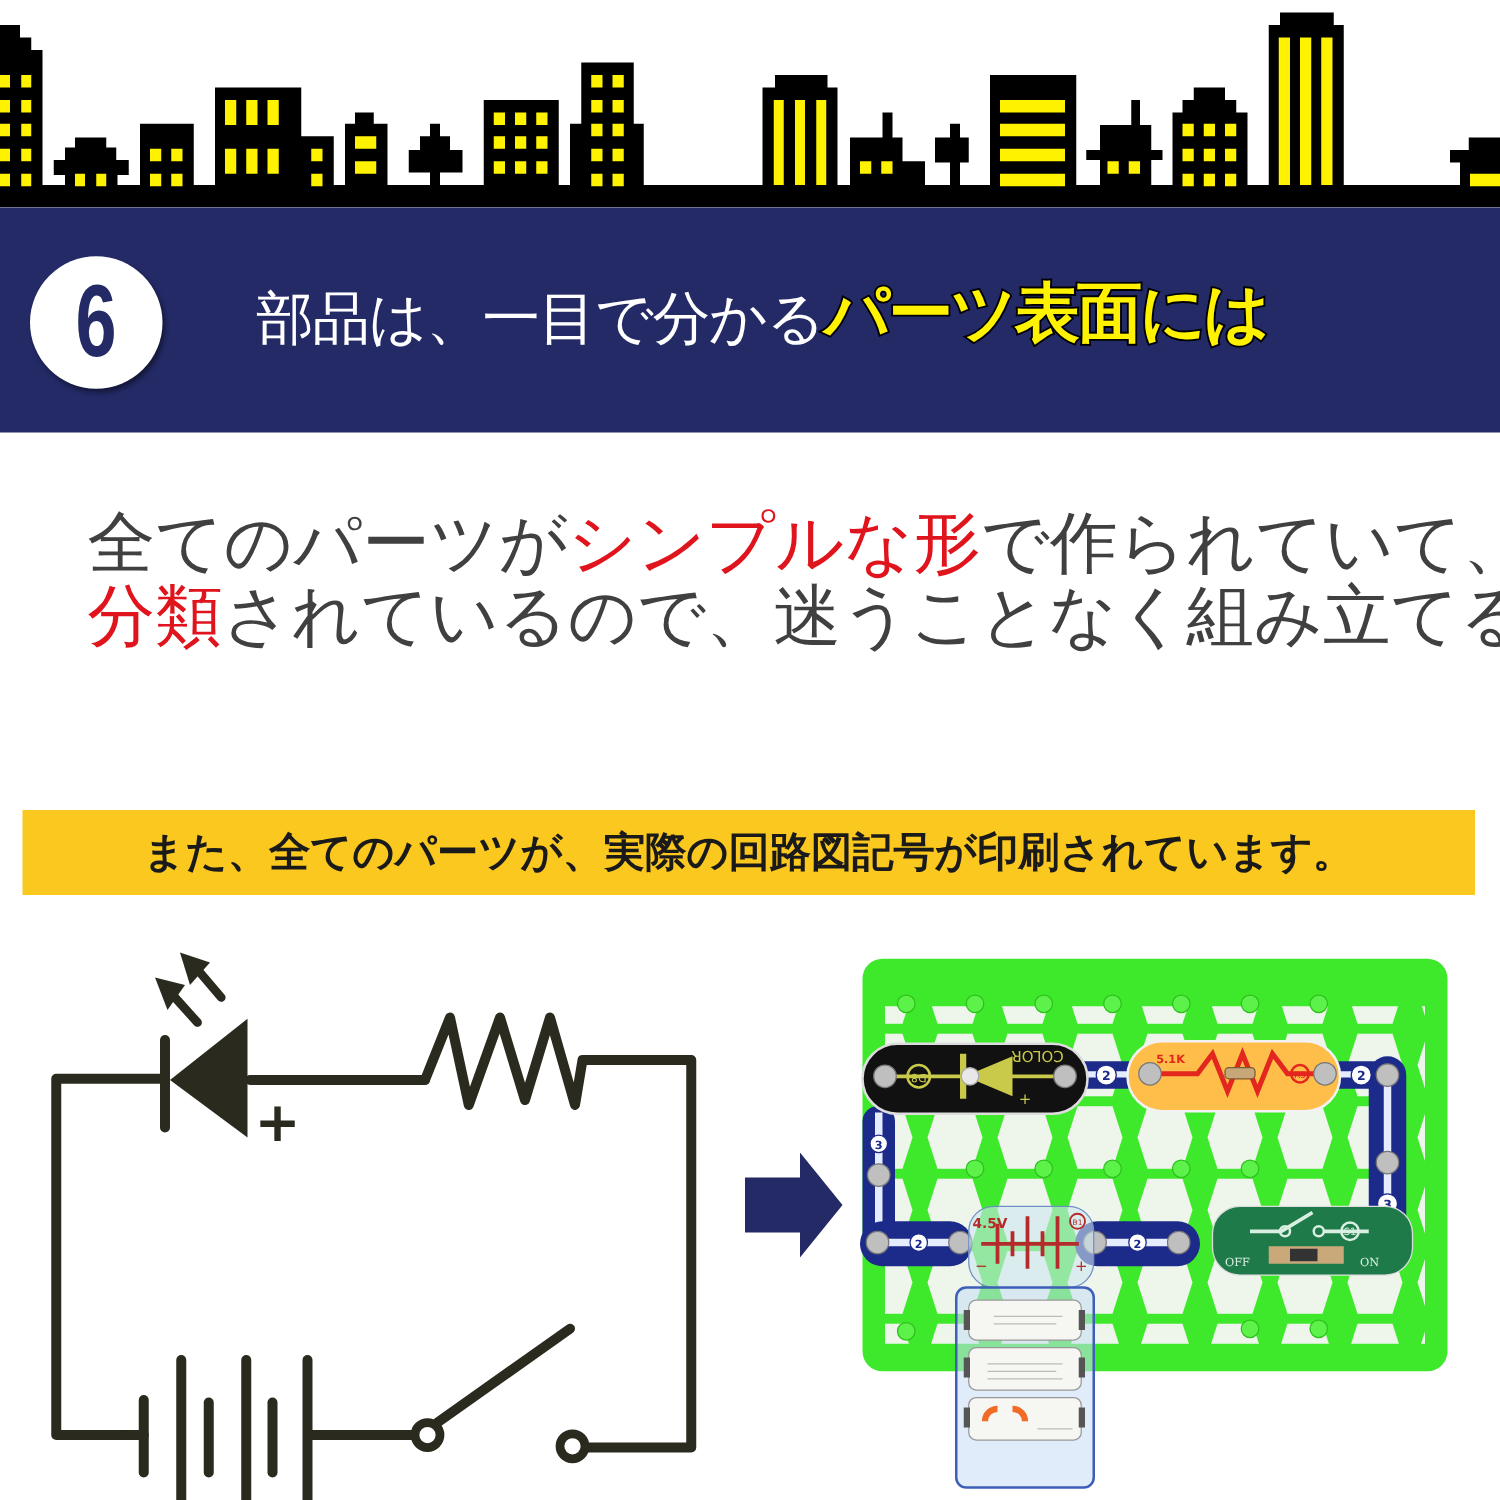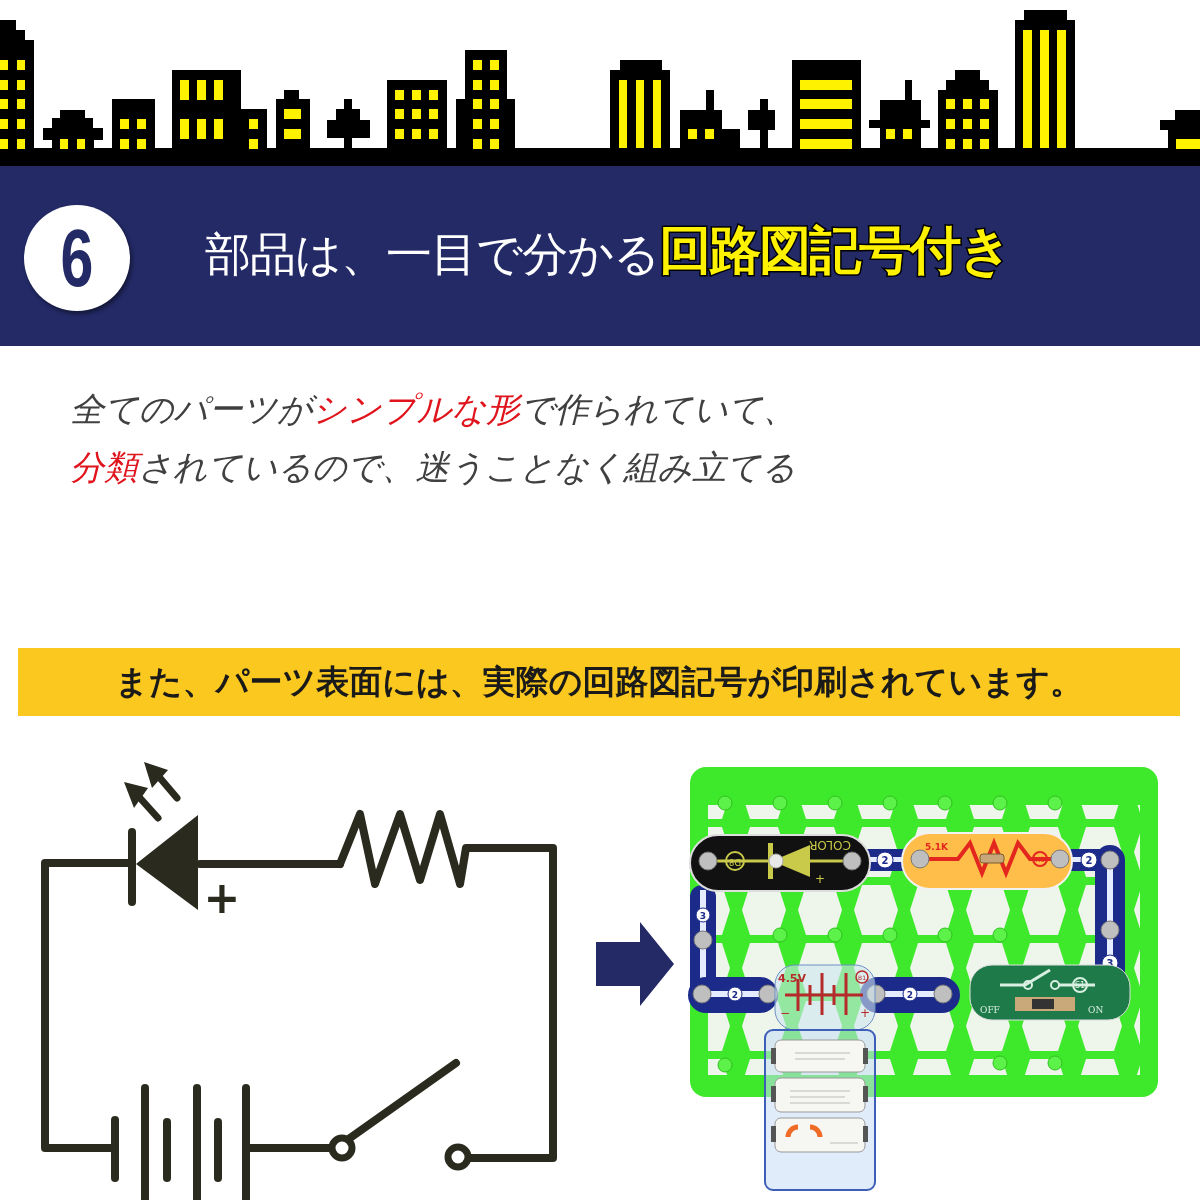--- a/index.html
+++ b/index.html
@@ -14,21 +14,21 @@
   .badge { position:absolute; left:24px; top:205px; width:106px; height:106px; border-radius:50%; background:#ffffff;
            box-shadow: 2px 3px 4px rgba(0,0,0,0.45); display:flex; align-items:center; justify-content:center; }
   .badge-num { font-family:"Liberation Sans", sans-serif; font-weight:bold; font-size:82px; color:#232a66;
                transform:scaleX(0.72); line-height:1; }
   .headline { position:absolute; left:205px; top:222px; height:64px; display:flex; align-items:flex-end; white-space:nowrap; }
   .headline-plain { color:#ffffff; font-size:46px; letter-spacing:-1px; }
   .headline-hl { color:#fff200; font-size:52px; font-weight:bold; letter-spacing:-2px;
                  -webkit-text-stroke:3px #000; paint-order:stroke fill; text-shadow:0 0 1px #000; }
 
   
-  .para { position:absolute; left:70px; top:380px; width:1100px; font-size:34px; line-height:58px; color:#404040; letter-spacing:0px;font-style:italic; }
+  .para { position:absolute; left:70px; top:406px; width:1100px; font-size:54px; line-height:58px; color:#404040; letter-spacing:0px; }
   .para .line { display:block; white-space:nowrap; }
   .red { color:#e0141c; }
 
   
   .banner { position:absolute; left:18px; top:648px; width:1162px; height:68px; background:#fac81e;
             display:flex; align-items:center; justify-content:center; }
   .banner-text { font-size:33px; font-weight:bold; color:#1a1a1a; white-space:nowrap; letter-spacing:0px; }
 
   
   .schematic { position:absolute; left:0; top:750px; width:600px; height:450px; }
@@ -141,34 +141,34 @@
     <rect x="1176" y="139" width="24" height="10"></rect>
   </g>
 </svg>
 
 <div class="header-band"></div>
 <div class="badge">
   <span class="badge-num">6</span>
 </div>
 <div class="headline">
   <span class="headline-plain">部品は、一目で分かる</span>
-  <span class="headline-hl">回路図記号付き</span>
+  <span class="headline-hl">パーツ表面には</span>
 </div>
 
 <div class="para">
   <span class="line">
     <span>全てのパーツが</span><span class="red">シンプルな形</span><span>で作られていて、</span>
   </span>
   <span class="line">
     <span class="red">分類</span><span>されているので、迷うことなく組み立てる</span>
   </span>
 </div>
 
 <div class="banner">
-  <span class="banner-text">また、パーツ表面には、実際の回路図記号が印刷されています。</span>
+  <span class="banner-text">また、全てのパーツが、実際の回路図記号が印刷されています。</span>
 </div>
 
 <svg class="schematic" viewBox="0 0 600 450" xmlns="http://www.w3.org/2000/svg">
   <g stroke="#2a2a1e" stroke-width="8" fill="none" stroke-linecap="round" stroke-linejoin="round">
 
     <polyline points="132,113 45,113 45,398 105,398"></polyline>
 
     <line x1="200" y1="114" x2="340" y2="114"></line>
 
     <polyline points="340,114 360,64 375,134 400,64 420,130 440,64 460,134 466,98 553,98 553,408 460,408"></polyline>

